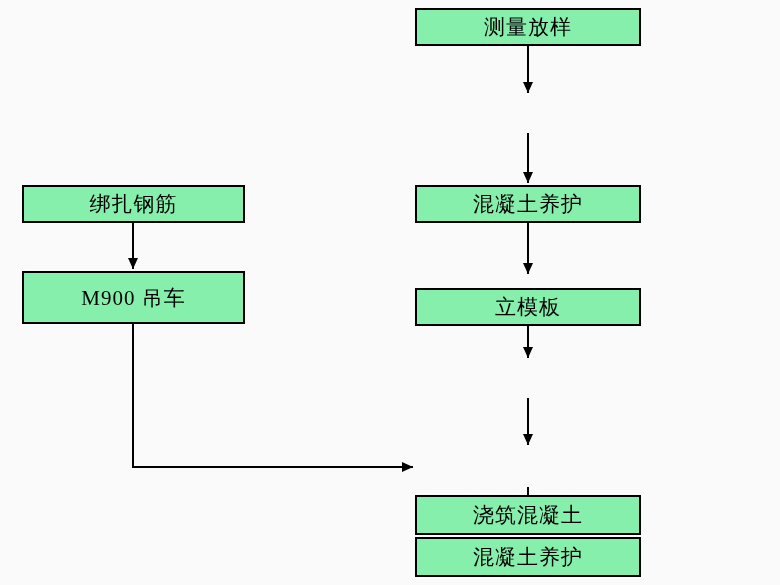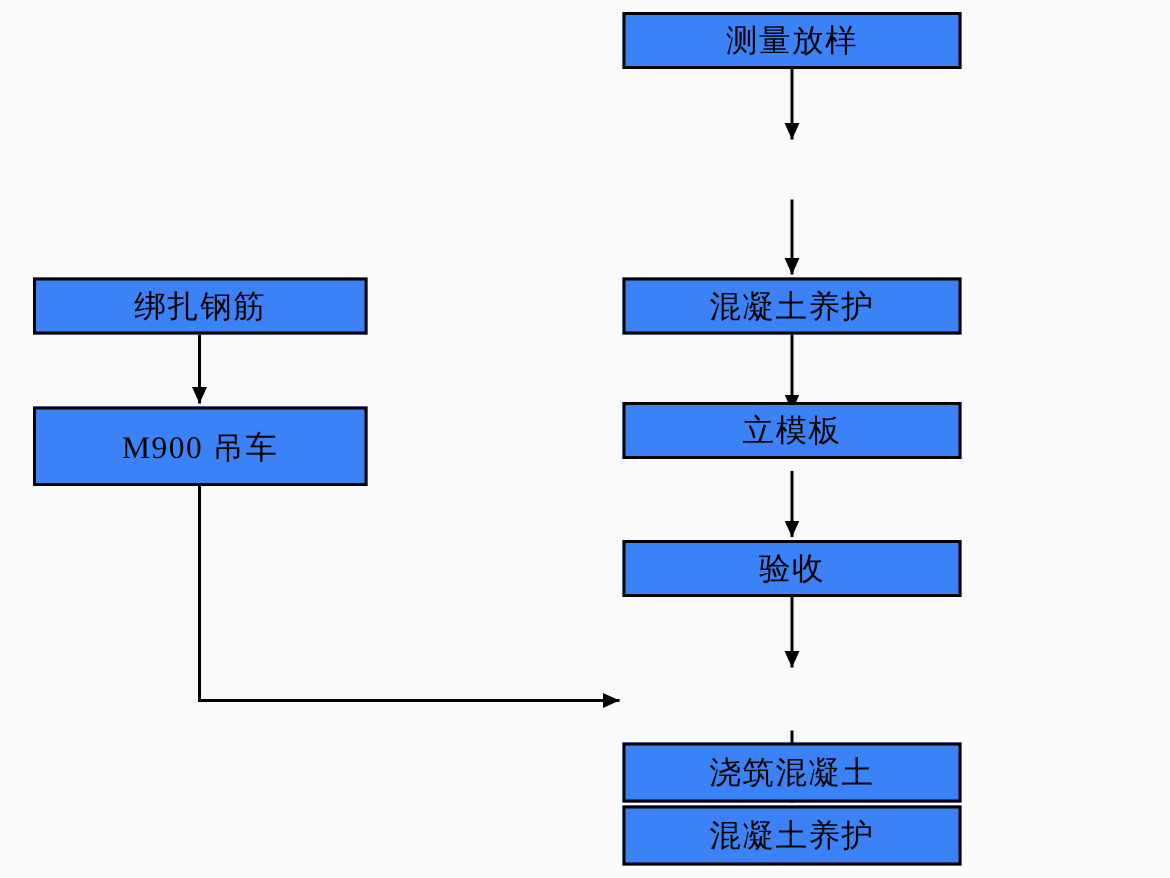--- a/index.html
+++ b/index.html
@@ -15,21 +15,21 @@
   }
   .canvas {
     position: relative;
     width: 780px;
     height: 585px;
   }
   .flow-box {
     position: absolute;
     box-sizing: border-box;
     border: 2px solid #000;
-    background: #3b82f6;
+    background: #86efac;
     display: flex;
     align-items: center;
     justify-content: center;
     font-size: 21px;
     color: #000;
     white-space: nowrap;
     letter-spacing: 1px;
   }
   .main-col {
     left: 415px;
@@ -67,21 +67,20 @@
     <line x1="528" y1="398" x2="528" y2="445" stroke="#000" stroke-width="2" marker-end="url(#arrowhead)"></line>
     <line x1="528" y1="487" x2="528" y2="535" stroke="#000" stroke-width="2" marker-end="url(#arrowhead)"></line>
 
     <line x1="133" y1="223" x2="133" y2="269" stroke="#000" stroke-width="2" marker-end="url(#arrowhead)"></line>
 
     <path d="M133,309 L133,467 L413,467" fill="none" stroke="#000" stroke-width="2" marker-end="url(#arrowhead)"></path>
   </svg>
 
   <div class="flow-box main-col" style="top:8px;  height:38px;">测量放样</div>
   <div class="flow-box main-col" style="top:185px;height:38px;">混凝土养护</div>
-  <div class="flow-box main-col" style="top:268px;height:38px;">立模板</div>
-  <div class="flow-box main-col" style="top:360px;height:38px;">验收</div>
+  <div class="flow-box main-col" style="top:288px;height:38px;">立模板</div>
   <div class="flow-box main-col" style="top:447px;height:40px;margin-top:48px;">浇筑混凝土</div>
   <div class="flow-box main-col" style="top:537px;height:40px;">混凝土养护</div>
 
   <div class="flow-box side-col" style="top:185px;height:38px;">绑扎钢筋</div>
   <div class="flow-box side-col" style="top:271px;height:53px;">M900 吊车</div>
 
 </div>
 
 </body></html>

